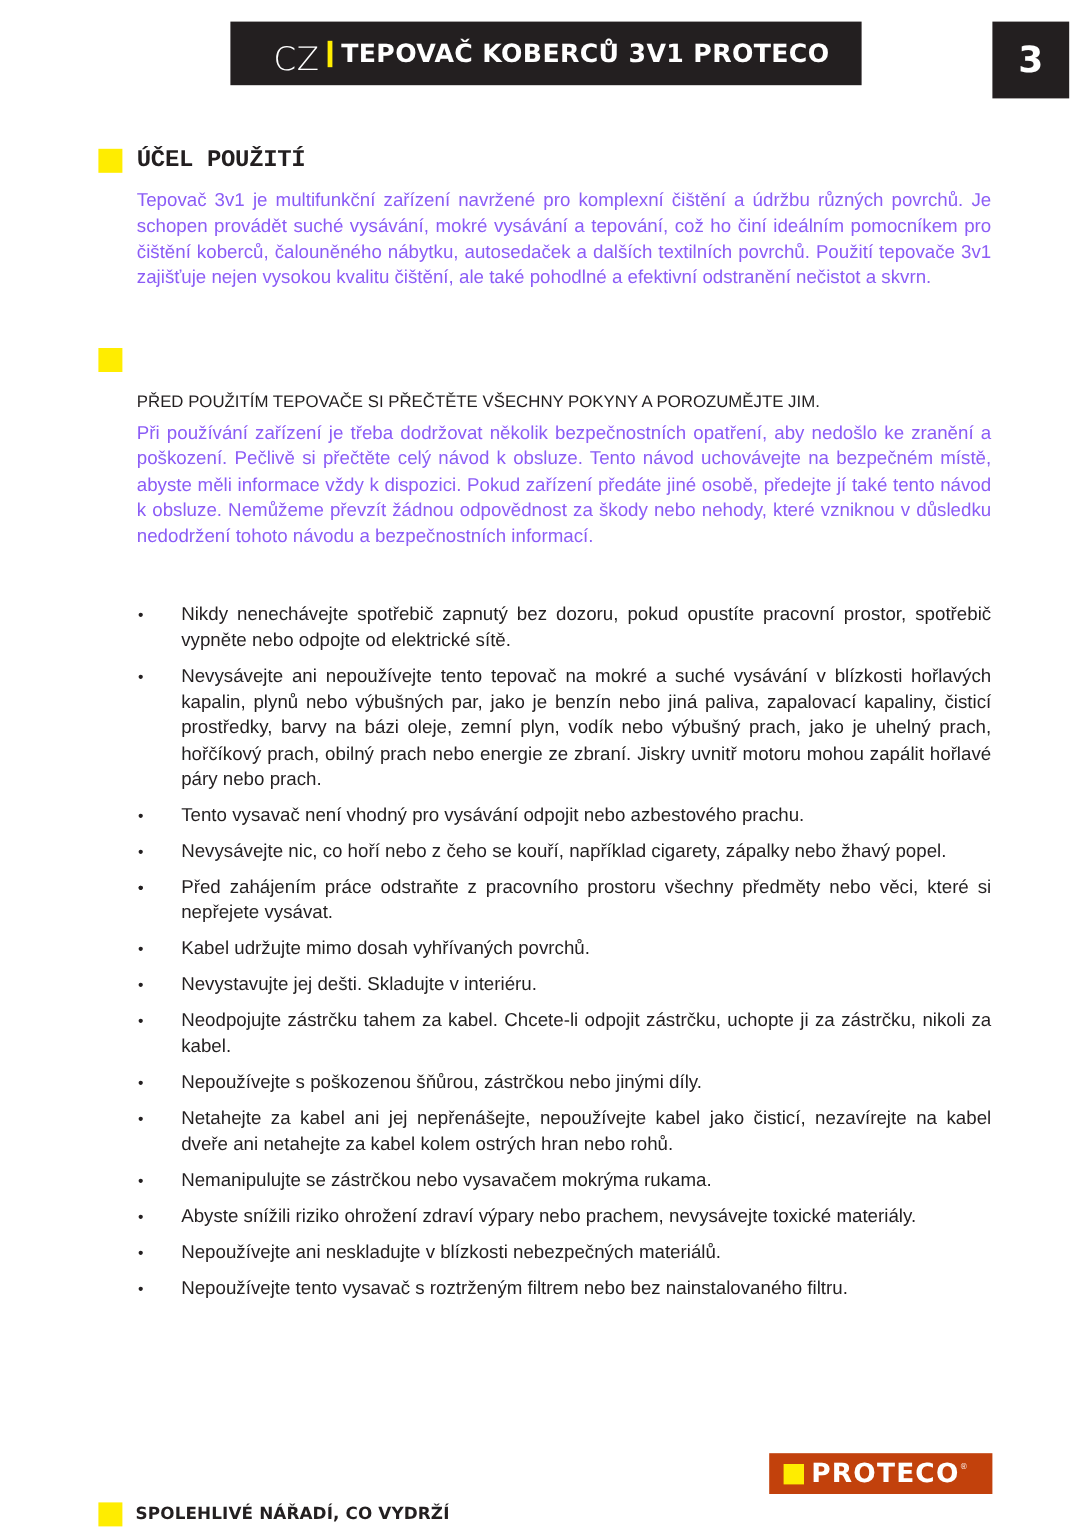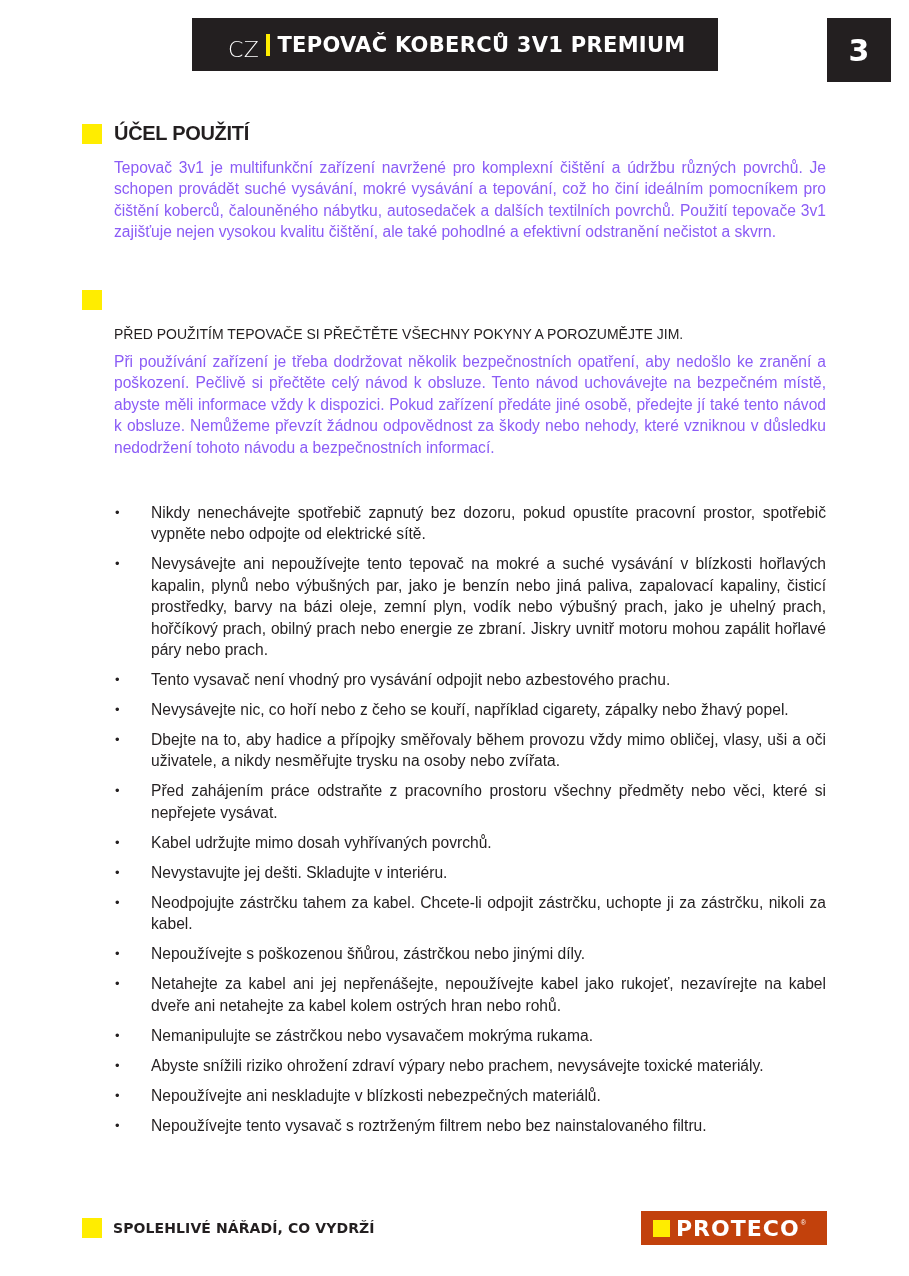--- a/index.html
+++ b/index.html
@@ -4,72 +4,72 @@
 <style>
   * { margin: 0; padding: 0; box-sizing: border-box; }
   html, body { width: 909px; height: 1276px; background: #ffffff; overflow: hidden; }
   body { position: relative; font-family: "Liberation Sans", sans-serif; color: #231f20; }
 
   .header-bar {
     position: absolute; left: 192px; top: 18px; width: 526px; height: 53px;
     background: #231f20; display: flex; align-items: center; padding-left: 36px;
     color: #ffffff; white-space: nowrap;
   }
-  .header-lang { font-family: "DejaVu Sans", sans-serif; font-weight: 300; font-size: 22px; letter-spacing: 0.5px; margin-top: 10px; }
+  .header-lang { font-family: "DejaVu Sans", sans-serif; font-weight: 300; font-size: 27px; letter-spacing: 0.5px; margin-top: 10px; }
   .header-sep { display: inline-block; width: 4px; height: 22px; background: #ffed00; margin: 0 7px 0 7px; }
   .header-title { font-family: "DejaVu Sans", sans-serif; font-weight: bold; font-size: 21px; letter-spacing: 0.3px; }
 
   .page-num {
     position: absolute; left: 827px; top: 18px; width: 64px; height: 64px;
     background: #231f20; color: #ffffff; display: flex; align-items: center; justify-content: center;
     font-family: "DejaVu Sans", sans-serif; font-weight: bold; font-size: 30px;
   }
 
   .section-heading { position: absolute; left: 82px; display: flex; align-items: center; }
   .yellow-square { width: 20px; height: 20px; background: #ffed00; margin-right: 12px; flex-shrink: 0; }
-  .section-title { font-family: Liberation Sans, sans-serif; font-weight: bold; font-size: 20px; color: #231f20; letter-spacing: -0.3px; }
+  .section-title { font-family: Liberation Mono, monospace; font-weight: bold; font-size: 20px; color: #231f20; letter-spacing: -0.3px; }
 
   .para {
     position: absolute; left: 114px; width: 712px;
     font-family: "Liberation Sans", sans-serif; font-size: 15.6px; line-height: 21.4px;
     text-align: justify; color: #8b5cf6;
   }
   .caps-line {
     position: absolute; left: 114px; width: 712px;
     font-size: 14px; line-height: 21px; color: #231f20;
   }
 
   .bullets { position: absolute; left: 114px; top: 502px; width: 712px; list-style: none; }
   .bullets li {
     position: relative; padding-left: 37px; font-size: 15.6px; line-height: 21.4px;
     text-align: justify; margin-bottom: 8.6px; color: #231f20;
   }
   .bullets li .bullet-dot {
     position: absolute; left: 1px; top: 0; font-size: 13px; line-height: 21.4px;
   }
 
-  .footer-slogan { position: absolute; left: 82px; top: 1218px; display: flex; align-items: center; }
+  .footer-slogan { position: absolute; left: 82px; top: 1252px; display: flex; align-items: center; }
   .footer-slogan .yellow-square { width: 20px; height: 20px; margin-right: 11px; }
   .slogan-text { font-family: "DejaVu Sans", sans-serif; font-weight: bold; font-size: 14px; color: #231f20; letter-spacing: 0.1px; }
 
   .brand-logo {
     position: absolute; left: 641px; top: 1211px; width: 186px; height: 34px;
     background: #c2410c; display: flex; align-items: center; padding-left: 12px;
   }
   .brand-square { width: 17px; height: 17px; background: #ffed00; margin-right: 6px; }
   .brand-text { font-family: "DejaVu Sans", sans-serif; font-weight: bold; font-size: 22px; color: #ffffff; letter-spacing: 1px; }
   .brand-reg { font-size: 7px; color: #ffffff; margin-left: 1px; align-self: flex-start; margin-top: 8px; }
 </style>
 </head>
 <body>
 
 <div class="header-bar">
   <span class="header-lang">CZ</span>
   <span class="header-sep"></span>
-  <span class="header-title">TEPOVAČ KOBERCŮ 3V1 PREMIUM</span>
+  <span class="header-title">TEPOVAČ KOBERCŮ 3V1 PROTECO</span>
 </div>
 
 <div class="page-num">3</div>
 
 <div class="section-heading" style="top:122px;">
   <span class="yellow-square"></span>
   <h2 class="section-title">ÚČEL POUŽITÍ</h2>
 </div>
 <p class="para" style="top:157px;">Tepovač 3v1 je multifunkční zařízení navržené pro komplexní čištění a údržbu různých povrchů. Je schopen provádět suché vysávání, mokré vysávání a tepování, což ho činí ideálním pomocníkem pro čištění koberců, čalouněného nábytku, autosedaček a dalších textilních povrchů. Použití tepovače 3v1 zajišťuje nejen vysokou kvalitu čištění, ale také pohodlné a efektivní odstranění nečistot a skvrn.</p>
 
@@ -77,27 +77,27 @@
   <span class="yellow-square"></span>
 </div>
 <p class="caps-line" style="top:324px;">PŘED POUŽITÍM TEPOVAČE SI PŘEČTĚTE VŠECHNY POKYNY A POROZUMĚJTE JIM.</p>
 <p class="para" style="top:351px;">Při používání zařízení je třeba dodržovat několik bezpečnostních opatření, aby nedošlo ke zranění a poškození. Pečlivě si přečtěte celý návod k obsluze. Tento návod uchovávejte na bezpečném místě, abyste měli informace vždy k dispozici. Pokud zařízení předáte jiné osobě, předejte jí také tento návod k obsluze. Nemůžeme převzít žádnou odpovědnost za škody nebo nehody, které vzniknou v důsledku nedodržení tohoto návodu a bezpečnostních informací.</p>
 
 <ul class="bullets">
   <li><span class="bullet-dot">•</span><span>Nikdy nenechávejte spotřebič zapnutý bez dozoru, pokud opustíte pracovní prostor, spotřebič vypněte nebo odpojte od elektrické sítě.</span></li>
   <li><span class="bullet-dot">•</span><span>Nevysávejte ani nepoužívejte tento tepovač na mokré a suché vysávání v blízkosti hořlavých kapalin, plynů nebo výbušných par, jako je benzín nebo jiná paliva, zapalovací kapaliny, čisticí prostředky, barvy na bázi oleje, zemní plyn, vodík nebo výbušný prach, jako je uhelný prach, hořčíkový prach, obilný prach nebo energie ze zbraní. Jiskry uvnitř motoru mohou zapálit hořlavé páry nebo prach.</span></li>
   <li><span class="bullet-dot">•</span><span>Tento vysavač není vhodný pro vysávání odpojit nebo azbestového prachu.</span></li>
   <li><span class="bullet-dot">•</span><span>Nevysávejte nic, co hoří nebo z čeho se kouří, například cigarety, zápalky nebo žhavý popel.</span></li>
-  <li><span class="bullet-dot">•</span><span>Dbejte na to, aby hadice a přípojky směřovaly během provozu vždy mimo obličej, vlasy, uši a oči uživatele, a nikdy nesměřujte trysku na osoby nebo zvířata.</span></li>
+  <li><span class="bullet-dot">•</span></li>
   <li><span class="bullet-dot">•</span><span>Před zahájením práce odstraňte z pracovního prostoru všechny předměty nebo věci, které si nepřejete vysávat.</span></li>
   <li><span class="bullet-dot">•</span><span>Kabel udržujte mimo dosah vyhřívaných povrchů.</span></li>
   <li><span class="bullet-dot">•</span><span>Nevystavujte jej dešti. Skladujte v interiéru.</span></li>
   <li><span class="bullet-dot">•</span><span>Neodpojujte zástrčku tahem za kabel. Chcete-li odpojit zástrčku, uchopte ji za zástrčku, nikoli za kabel.</span></li>
   <li><span class="bullet-dot">•</span><span>Nepoužívejte s poškozenou šňůrou, zástrčkou nebo jinými díly.</span></li>
-  <li><span class="bullet-dot">•</span><span>Netahejte za kabel ani jej nepřenášejte, nepoužívejte kabel jako rukojeť, nezavírejte na kabel dveře ani netahejte za kabel kolem ostrých hran nebo rohů.</span></li>
+  <li><span class="bullet-dot">•</span><span>Netahejte za kabel ani jej nepřenášejte, nepoužívejte kabel jako čisticí, nezavírejte na kabel dveře ani netahejte za kabel kolem ostrých hran nebo rohů.</span></li>
   <li><span class="bullet-dot">•</span><span>Nemanipulujte se zástrčkou nebo vysavačem mokrýma rukama.</span></li>
   <li><span class="bullet-dot">•</span><span>Abyste snížili riziko ohrožení zdraví výpary nebo prachem, nevysávejte toxické materiály.</span></li>
   <li><span class="bullet-dot">•</span><span>Nepoužívejte ani neskladujte v blízkosti nebezpečných materiálů.</span></li>
   <li><span class="bullet-dot">•</span><span>Nepoužívejte tento vysavač s roztrženým filtrem nebo bez nainstalovaného filtru.</span></li>
 </ul>
 
 <div class="footer-slogan">
   <span class="yellow-square"></span>
   <span class="slogan-text">SPOLEHLIVÉ NÁŘADÍ, CO VYDRŽÍ</span>
 </div>

